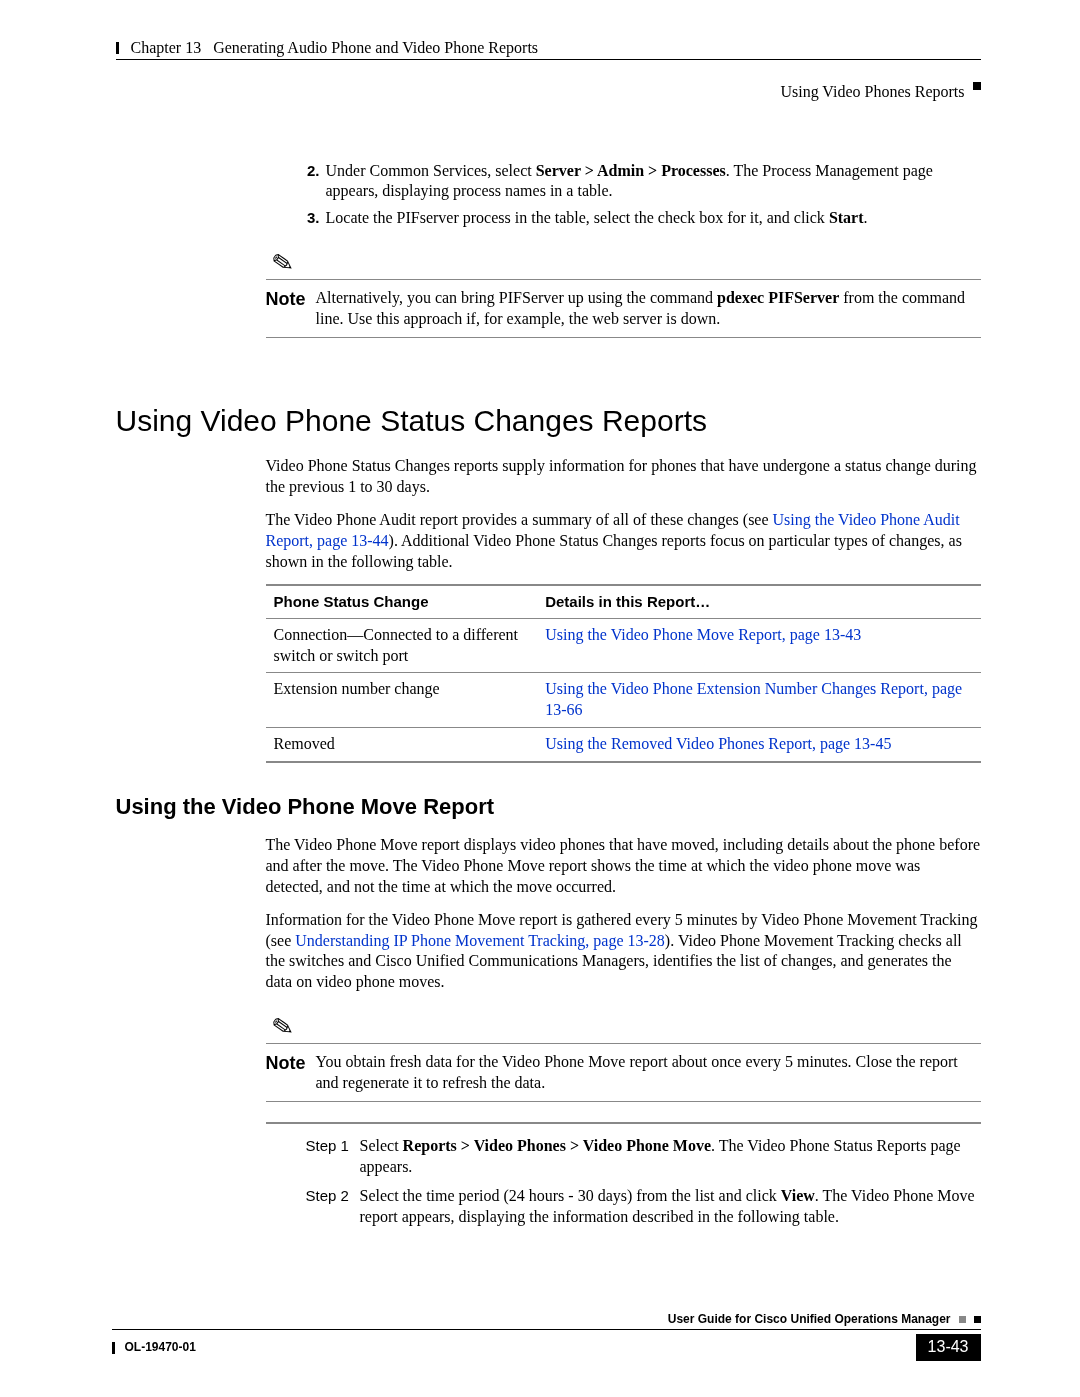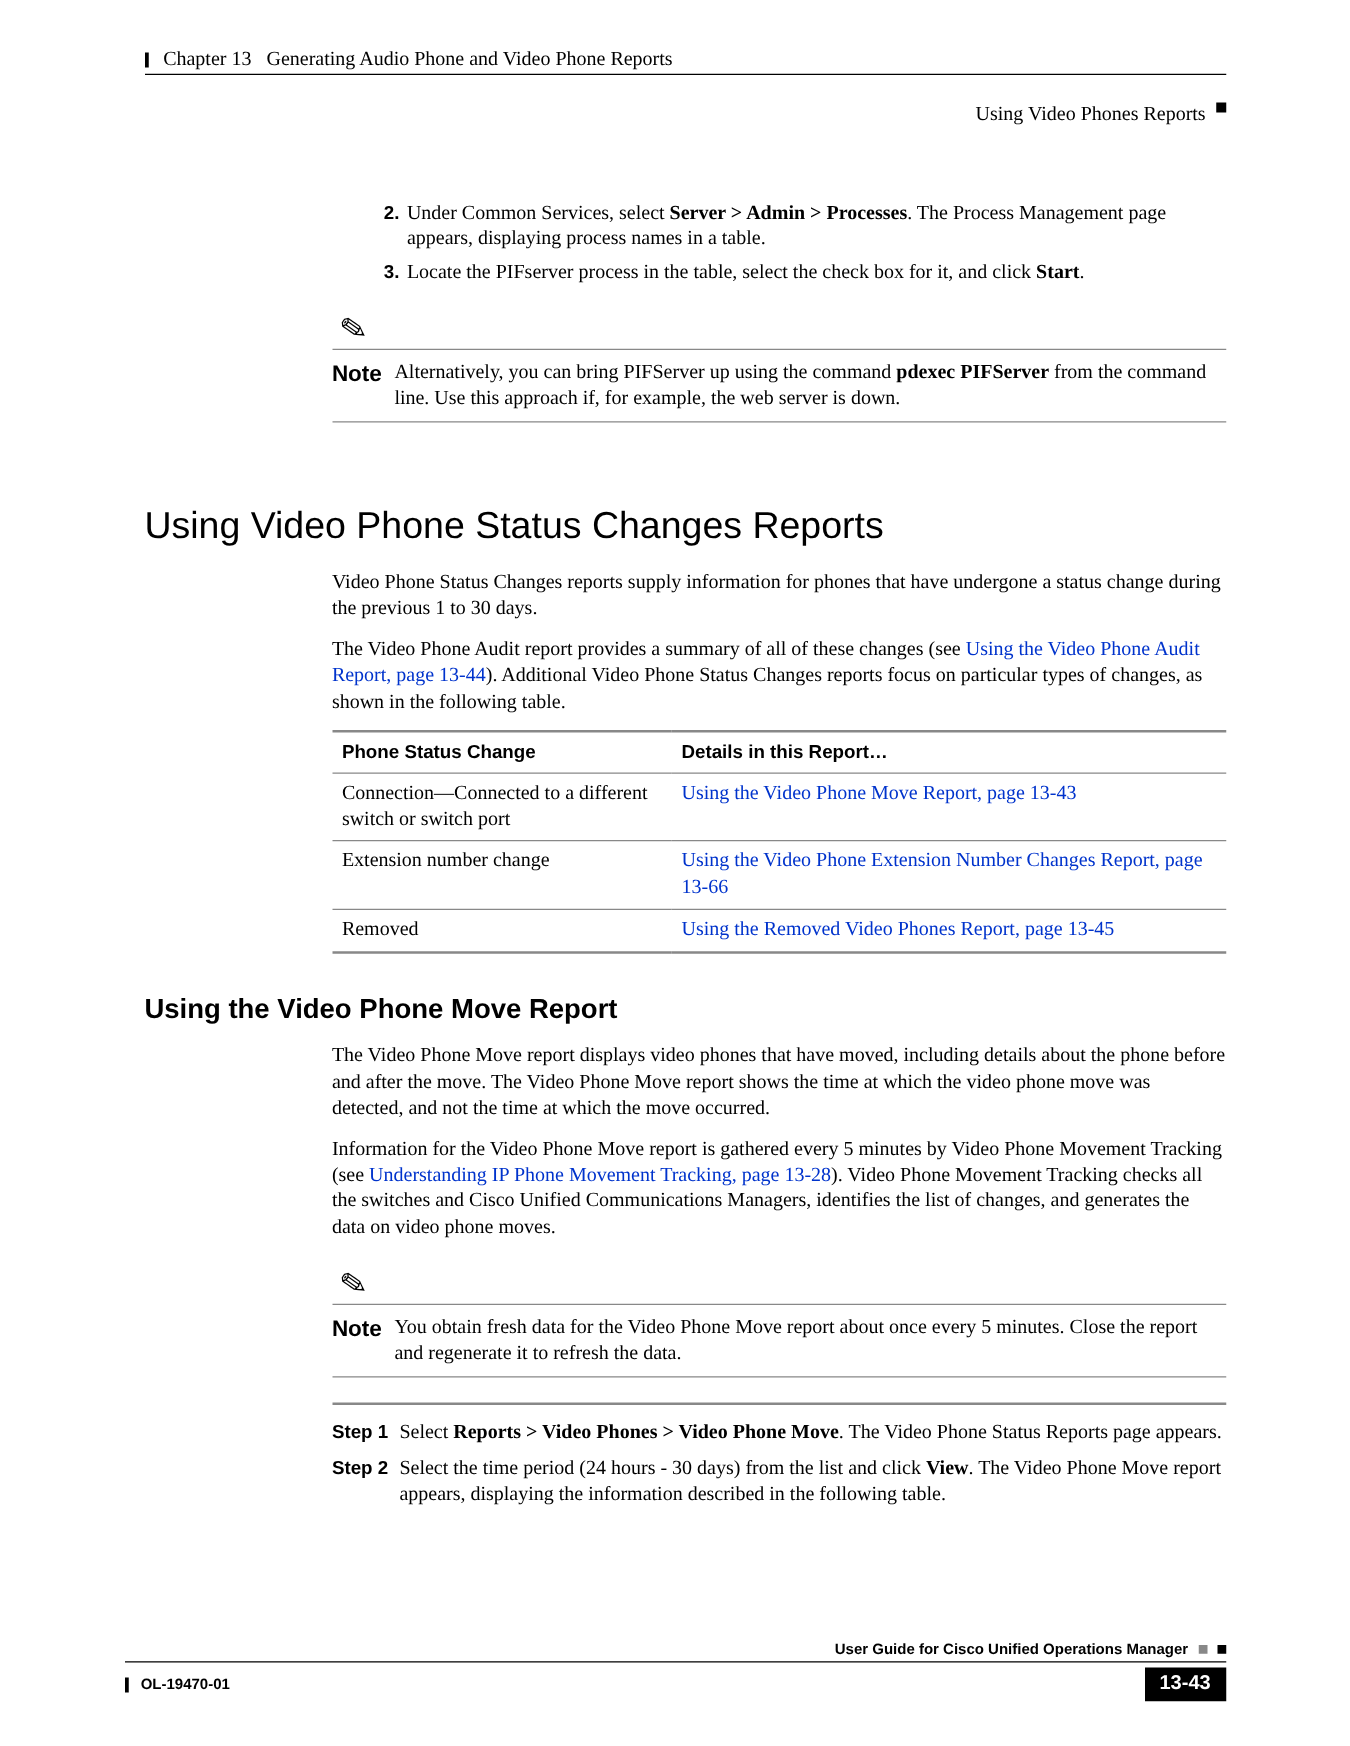--- a/index.html
+++ b/index.html
@@ -146,30 +146,31 @@
     background: #888;
     margin-top: 20px;
     margin-bottom: 6px;
   }
   .step-line {
     display: flex;
     margin-bottom: 8px;
   }
   .step-line .slabel {
     font-family: Arial, Helvetica, sans-serif;
-    font-weight: bold;
+    font-weight: normal;
     font-size: 15px;
     width: 54px;
     flex-shrink: 0;
+    margin-left: 40px;
   }
   .step-line .stext { flex: 1; }
   .footer {
     position: absolute;
     bottom: 36px;
-    left: 60px;
+    left: 72px;
     right: 60px;
   }
   .footer-rule {
     height: 1px;
     background: #000;
   }
   .footer-top {
     display: flex;
     justify-content: flex-end;
     align-items: center;
@@ -203,21 +204,21 @@
   .footer-bottom .fleft .bar {
     width: 3px;
     height: 12px;
     background: #000;
     display: inline-block;
   }
   .footer-bottom .fright {
     background: #000;
     color: #fff;
     font-family: Arial, Helvetica, sans-serif;
-    font-weight: bold;
+    font-weight: normal;
     font-size: 16px;
     padding: 3px 12px;
   }
   .note-pencil {
     margin-left: 150px;
     margin-top: 18px;
   }
   .note-pencil .pencil-icon {
     font-size: 26px;
     transform: rotate(-10deg);

